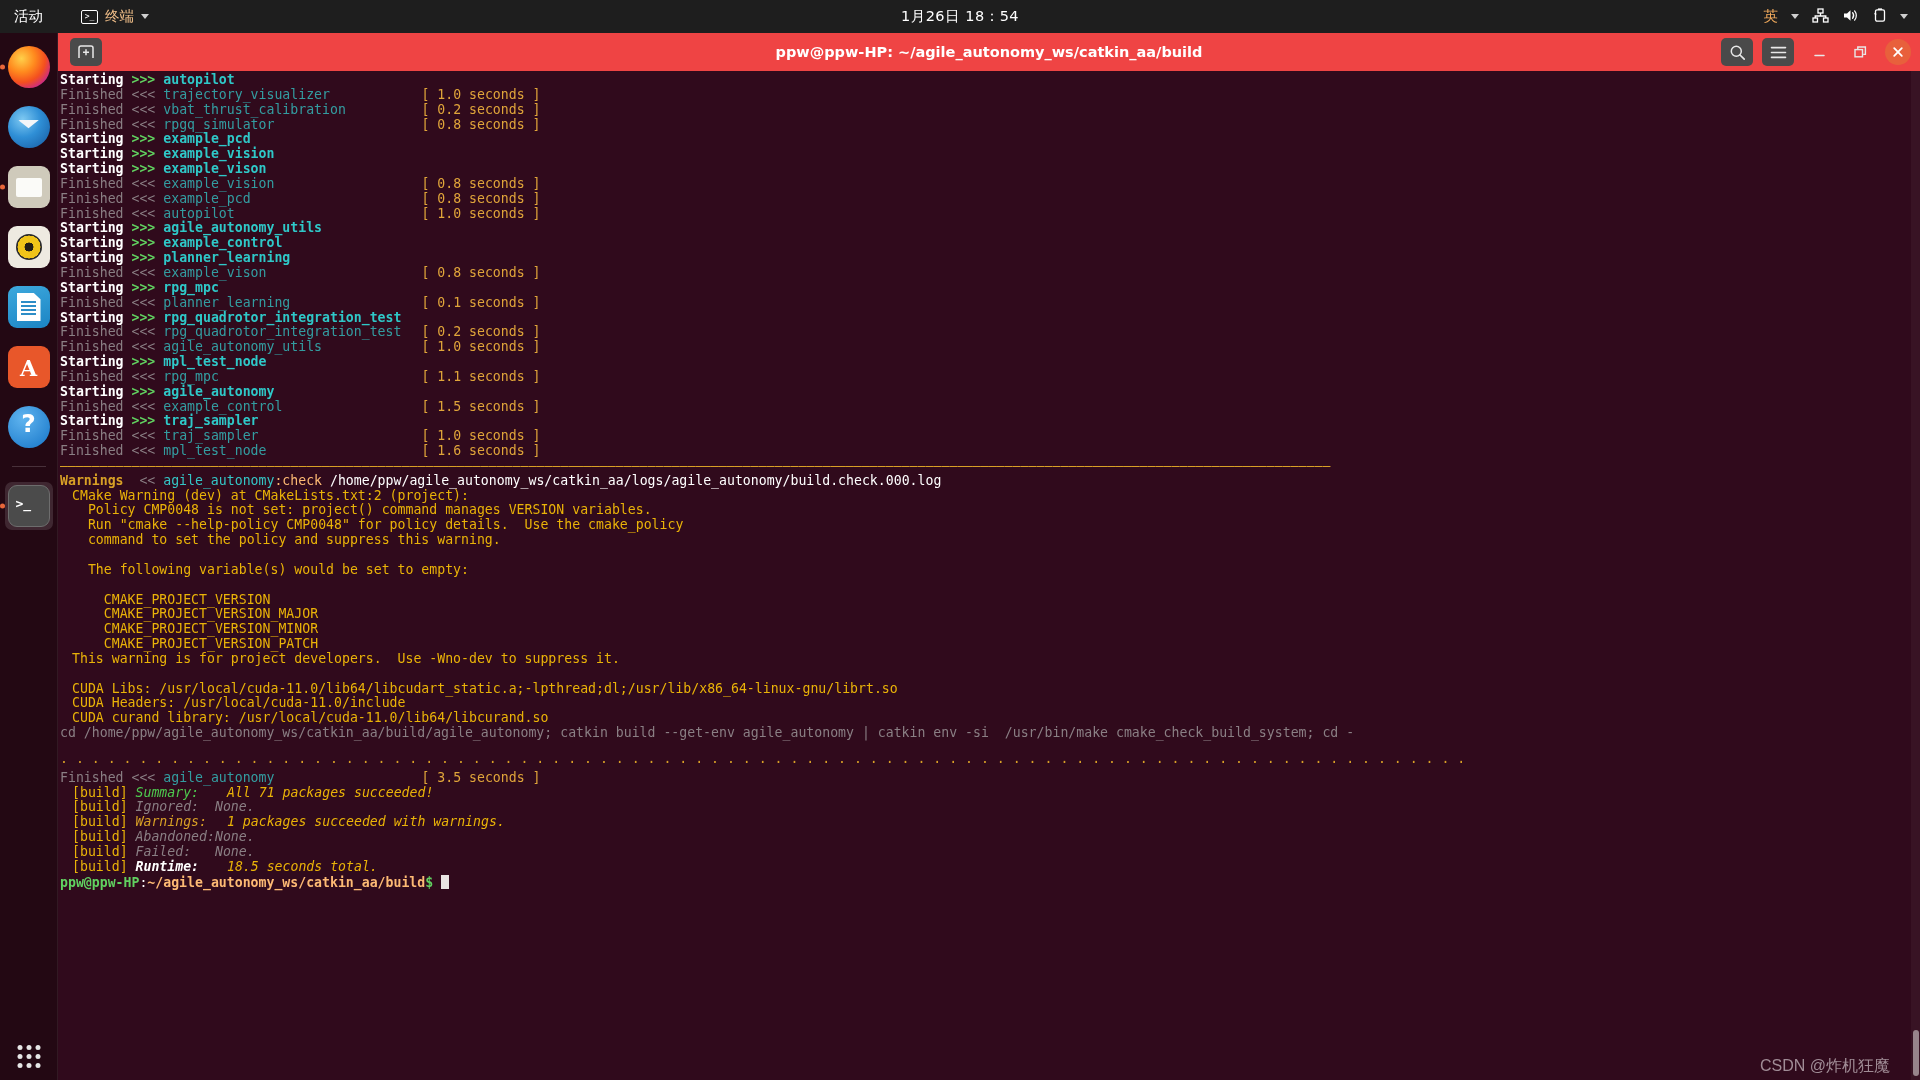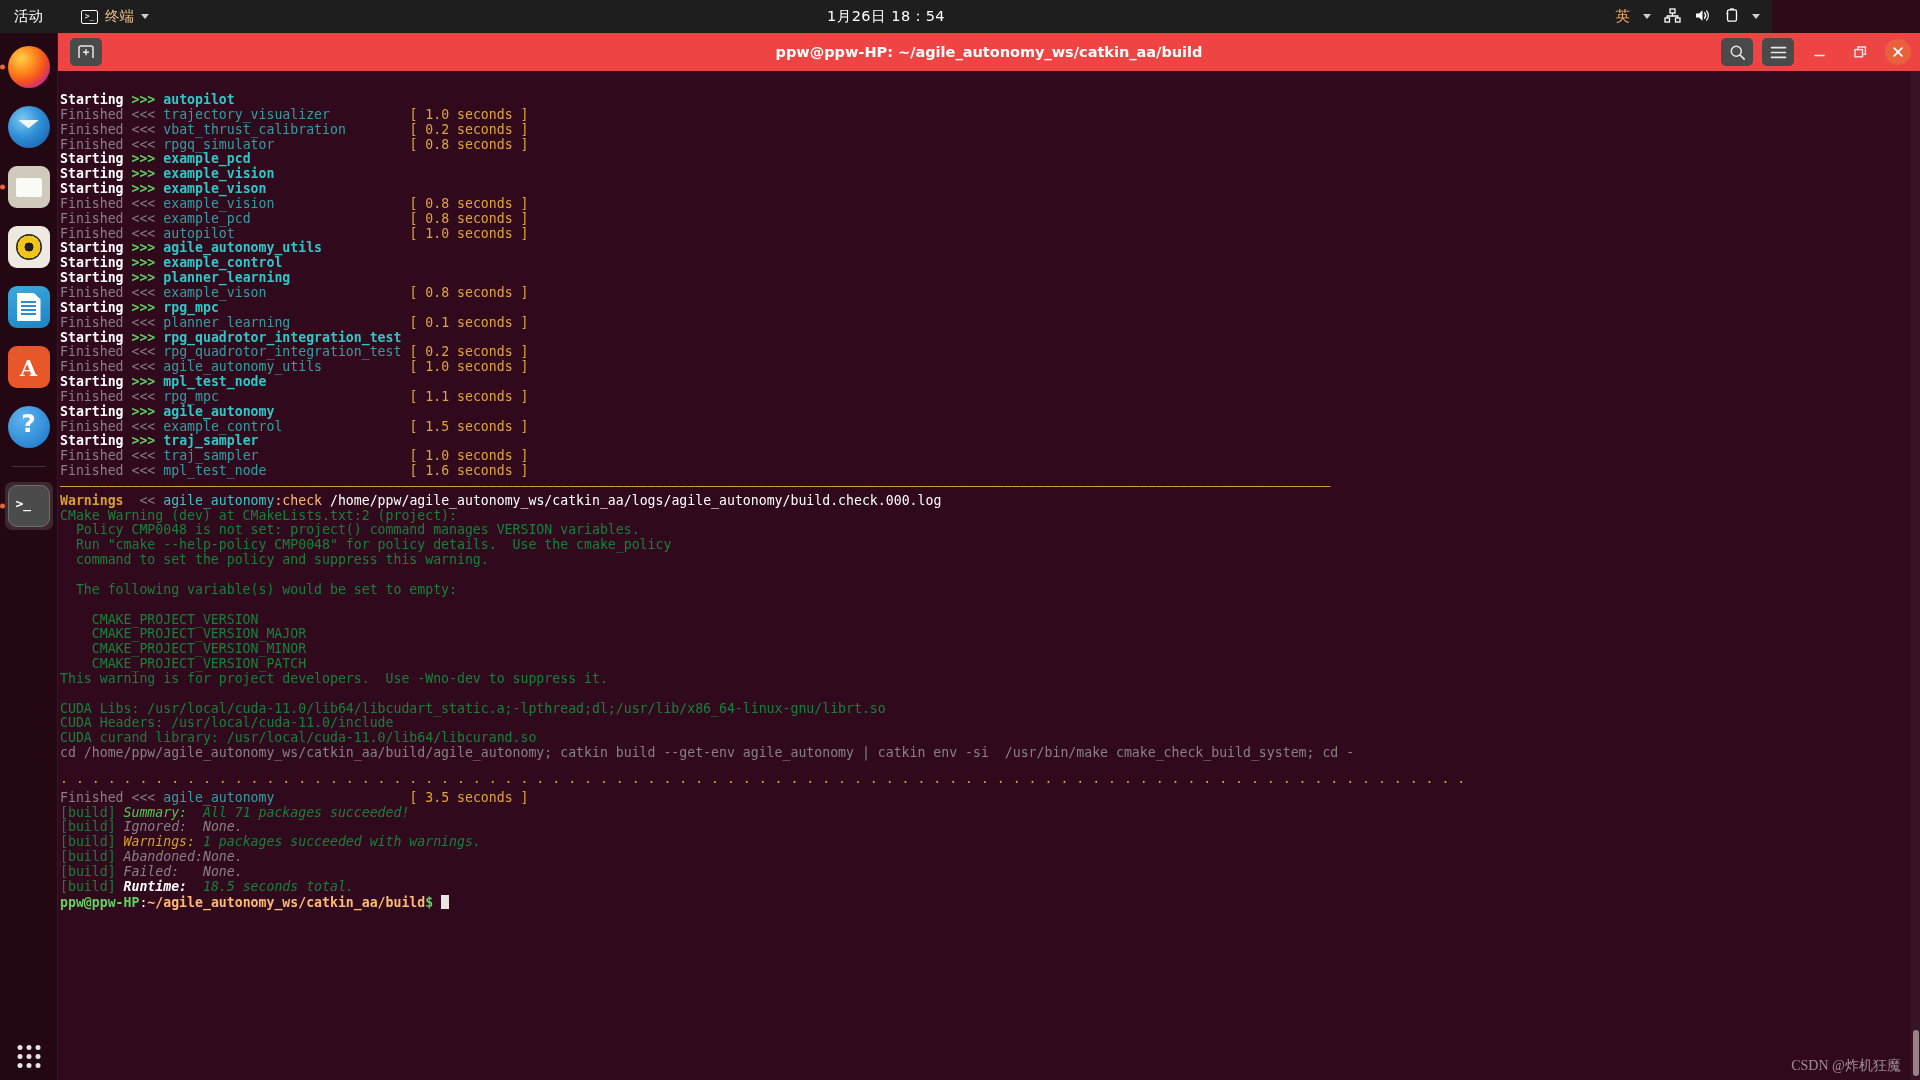--- a/index.html
+++ b/index.html
@@ -4,21 +4,21 @@
 <style>
   * { margin:0; padding:0; box-sizing:border-box; }
   html,body {
     width:1920px; height:1080px; overflow:hidden;
     background:#2c0a18;
     font-family:"DejaVu Sans", sans-serif;
   }
 
   
   #topbar{
-    position:absolute; left:0; top:0; width:1772px; height:33px;
+    position:absolute; left:0; top:0; width:1920px; height:33px;
     background:#1e1e1e; color:#ffffff;
     display:flex; align-items:center;
     font-size:14.5px;
   }
   #topbar .activities{ margin-left:14px; color:#ffffff; }
   #topbar .appmenu{ margin-left:38px; display:flex; align-items:center; gap:7px; color:#f2b97f; }
   #topbar .appmenu .appname{ color:#f3c08a; }
   .termglyph{
     width:17px;height:14px;border:1.6px solid #ffffff;border-radius:2px;
     display:inline-flex;align-items:center;justify-content:center;
@@ -102,29 +102,29 @@
   }
   #tb-right{ position:absolute; right:9px; display:flex; align-items:center; gap:9px; }
   #btn-close{ width:26px;height:26px;border-radius:50%;background:#e8603c;
      display:flex;align-items:center;justify-content:center;color:#fff;font-size:14px; }
 
   
   #term{
     flex:1; background:#300a1c; position:relative; overflow:hidden;
     font-family:"DejaVu Sans Mono","Liberation Mono",monospace;
     font-size:13.2px; line-height:14.85px;
-    padding:22px 0 0 2px;
+    padding:2px 0 0 2px;
     color:#e8e2e0;
   }
   #termlines{ white-space:pre; }
   .ln{ height:14.85px; white-space:pre; }
 
   
   .c-white   { color:#ffffff; }
-  .c-fg      { color:#15803d; }
+  .c-fg      { color:#eab308;margin-left:12px; }
   .c-dim     { color:#8a7f84; }
   .c-green   { color:#4ec94e; }
   .c-greenb  { color:#61d160; font-weight:bold; }
   .c-cyan    { color:#34c6c6; }
   .c-cyanb   { color:#2fc8c8; font-weight:bold; }
   .c-yellow  { color:#d8a026; }
   .c-orange  { color:#e0a53a; }
   .c-blue    { color:#fdba74; }
   .c-bold    { font-weight:bold; }
   .c-ital    { font-style:italic; }
@@ -132,22 +132,22 @@
 
   #scrollbar{
     position:absolute; right:0; top:0; width:9px; height:100%;
     background:rgba(255,255,255,0.04);
   }
   #scrollthumb{
     position:absolute; right:1px; bottom:4px; width:6px; height:46px;
     border-radius:3px; background:rgba(230,226,224,0.55);
   }
   #watermark{
-    position:absolute; right:19px; bottom:6px;
-    color:#b9a9b1; font-size:14px; font-family:Liberation Serif, serif;
+    position:absolute; right:30px; bottom:6px;
+    color:#b9a9b1; font-size:16px; font-family:Liberation Sans, sans-serif;
     opacity:.82; white-space:nowrap;
   }
   .cursorblk{ display:inline-block; width:8px; height:14px; background:#e9e4e2;
      vertical-align:-2px; }
 </style>
 </head>
 <body>
 
 <div id="topbar">
   <span class="activities">活动</span>

